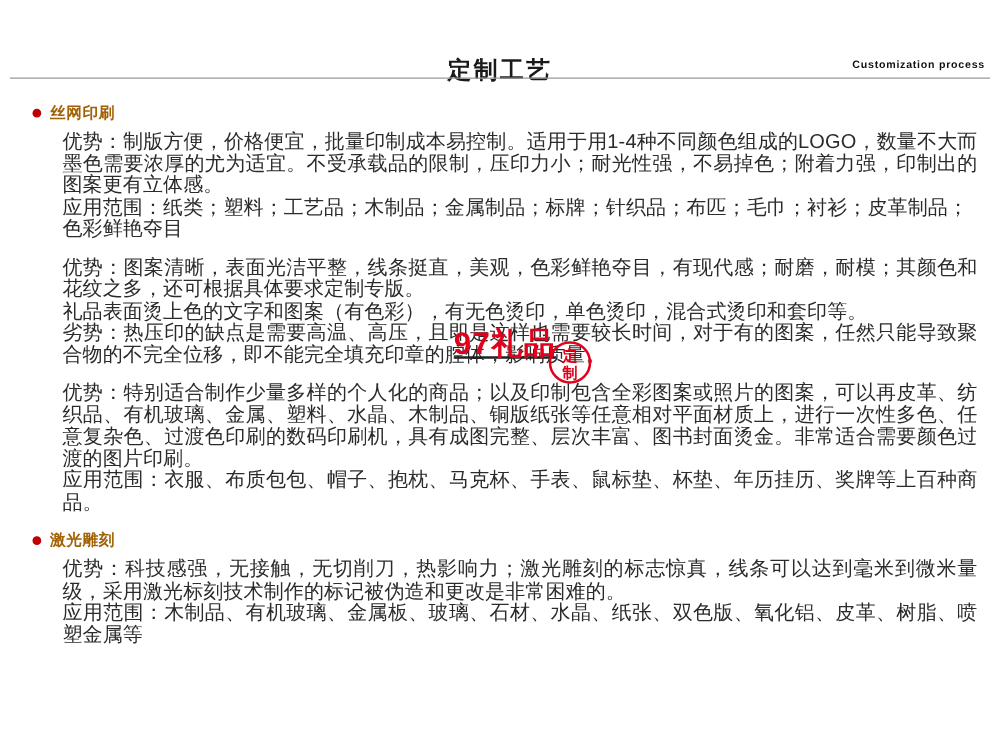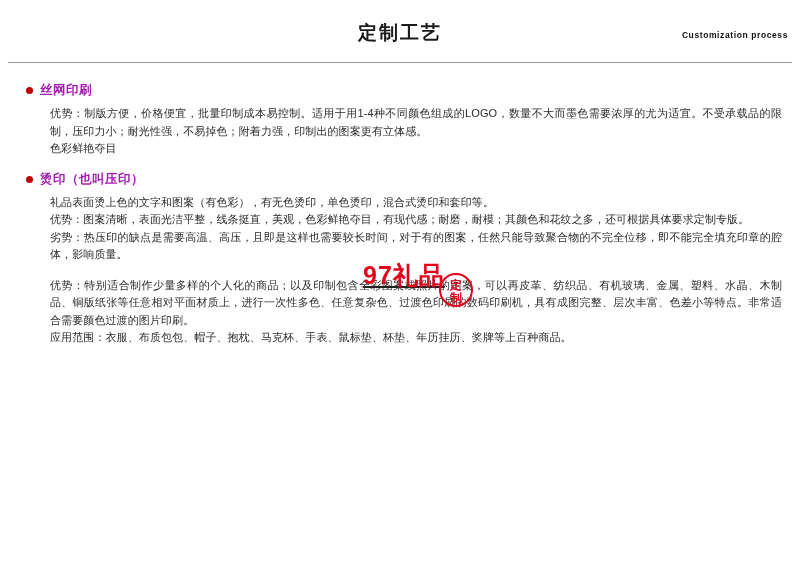--- a/index.html
+++ b/index.html
@@ -25,26 +25,26 @@
   .header {
     position: relative;
     height: 72px;
   }
   .header-title {
     text-align: center;
     font-size: 19px;
     font-weight: bold;
     letter-spacing: 2px;
     color: #1a1a1a;
-    padding-top: 20px;
+    padding-top: 43px;
   }
   .header-sub {
     position: absolute;
     right: 12px;
-    top: 30px;
+    top: 46px;
     font-size: 8.5px;
     font-weight: bold;
     letter-spacing: 0.6px;
     color: #111111;
   }
   .header-rule {
     position: absolute;
     left: 8px;
     right: 8px;
     top: 62px;
@@ -67,25 +67,25 @@
     width: 7px;
     height: 7px;
     border-radius: 50%;
     background: #c00000;
     margin-right: 7px;
     flex: 0 0 auto;
   }
   .sec-title {
     font-size: 12.5px;
     font-weight: bold;
-    color: #a21caf;
+    color: #a16207;
     letter-spacing: 0.5px;
   }
   .para {
-    font-size: 11px;
+    font-size: 16px;
     line-height: 17.5px;
     color: #2b2b2b;
     padding-left: 24px;
     text-align: justify;
     letter-spacing: 0.1px;
   }
   
   .watermark {
     position: absolute;
     left: 363px;
@@ -131,38 +131,43 @@
   </div>
 
   <div class="content">
 
     <div class="section">
       <div class="sec-head">
         <span class="bullet"></span>
         <span class="sec-title">丝网印刷</span>
       </div>
       <div class="para">优势：制版方便，价格便宜，批量印制成本易控制。适用于用1-4种不同颜色组成的LOGO，数量不大而墨色需要浓厚的尤为适宜。不受承载品的限制，压印力小；耐光性强，不易掉色；附着力强，印制出的图案更有立体感。</div>
+      <div class="para">应用范围：纸类；塑料；工艺品；木制品；金属制品；标牌；针织品；布匹；毛巾；衬衫；皮革制品；</div>
       <div class="para">色彩鲜艳夺目</div>
+    </div>
+
+    <div class="section">
+      <div class="para">优势：图案清晰，表面光洁平整，线条挺直，美观，色彩鲜艳夺目，有现代感；耐磨，耐模；其颜色和花纹之多，还可根据具体要求定制专版。</div>
+      <div class="para">礼品表面烫上色的文字和图案（有色彩），有无色烫印，单色烫印，混合式烫印和套印等。</div>
+      <div class="para">劣势：热压印的缺点是需要高温、高压，且即是这样也需要较长时间，对于有的图案，任然只能导致聚合物的不完全位移，即不能完全填充印章的腔体，影响质量。</div>
+    </div>
+
+    <div class="section">
+      <div class="para">优势：特别适合制作少量多样的个人化的商品；以及印制包含全彩图案或照片的图案，可以再皮革、纺织品、有机玻璃、金属、塑料、水晶、木制品、铜版纸张等任意相对平面材质上，进行一次性多色、任意复杂色、过渡色印刷的数码印刷机，具有成图完整、层次丰富、图书封面烫金。非常适合需要颜色过渡的图片印刷。</div>
+      <div class="para">应用范围：衣服、布质包包、帽子、抱枕、马克杯、手表、鼠标垫、杯垫、年历挂历、奖牌等上百种商品。</div>
     </div>
 
     <div class="section">
       <div class="sec-head">
         <span class="bullet"></span>
-        <span class="sec-title">烫印（也叫压印）</span>
+        <span class="sec-title">激光雕刻</span>
       </div>
-      <div class="para">礼品表面烫上色的文字和图案（有色彩），有无色烫印，单色烫印，混合式烫印和套印等。</div>
-      <div class="para">优势：图案清晰，表面光洁平整，线条挺直，美观，色彩鲜艳夺目，有现代感；耐磨，耐模；其颜色和花纹之多，还可根据具体要求定制专版。</div>
-      <div class="para">劣势：热压印的缺点是需要高温、高压，且即是这样也需要较长时间，对于有的图案，任然只能导致聚合物的不完全位移，即不能完全填充印章的腔体，影响质量。</div>
+      <div class="para">优势：科技感强，无接触，无切削刀，热影响力；激光雕刻的标志惊真，线条可以达到毫米到微米量级，采用激光标刻技术制作的标记被伪造和更改是非常困难的。</div>
+      <div class="para">应用范围：木制品、有机玻璃、金属板、玻璃、石材、水晶、纸张、双色版、氧化铝、皮革、树脂、喷塑金属等</div>
     </div>
-
-    <div class="section">
-      <div class="para">优势：特别适合制作少量多样的个人化的商品；以及印制包含全彩图案或照片的图案，可以再皮革、纺织品、有机玻璃、金属、塑料、水晶、木制品、铜版纸张等任意相对平面材质上，进行一次性多色、任意复杂色、过渡色印刷的数码印刷机，具有成图完整、层次丰富、色差小等特点。非常适合需要颜色过渡的图片印刷。</div>
-      <div class="para">应用范围：衣服、布质包包、帽子、抱枕、马克杯、手表、鼠标垫、杯垫、年历挂历、奖牌等上百种商品。</div>
-    </div>
-
 
   </div>
 
   <div class="watermark">
     <div class="wm-text">97礼品</div>
     <div class="wm-seal">
       <div>定</div>
       <div>制</div>
     </div>
   </div>

